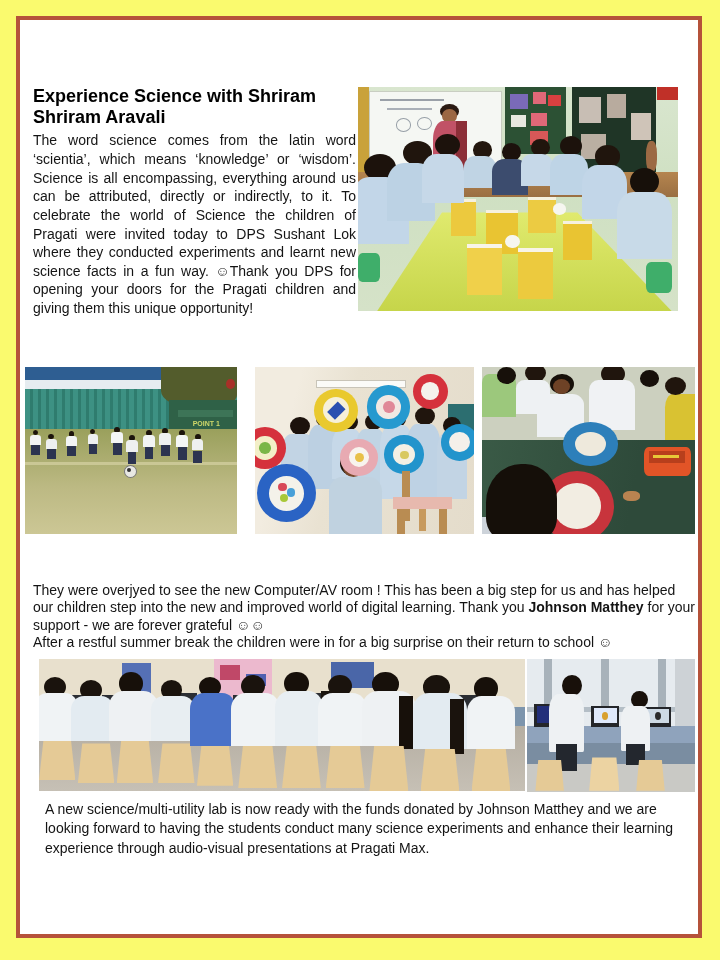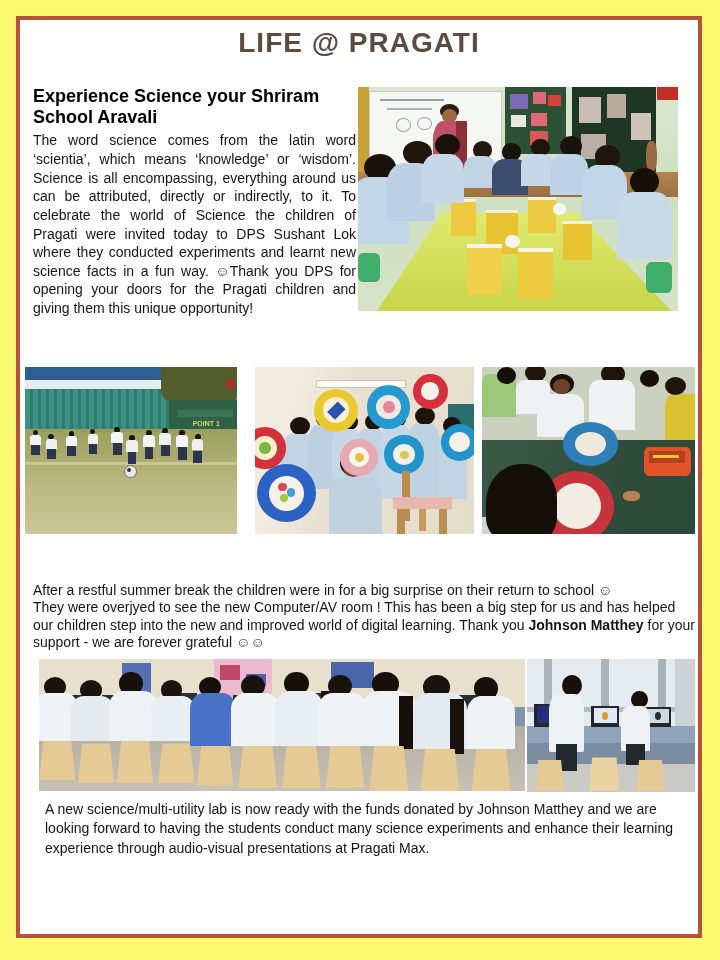--- a/index.html
+++ b/index.html
@@ -24,24 +24,23 @@
   .a{position:absolute;}
   .c{position:absolute;border-radius:50%;}
   .ph{position:absolute;overflow:hidden;background:#ddd;}
   .bold{font-weight:bold;}
 </style>
 </head>
 <body>
 
 <div class="frame">
 
-  <div class="page-title">LIFE @ PRAGATI</div>
 
   <div class="a" style="left:13px;top:66px;width:323px;">
-    <div class="sec-heading">Experience Science your Shriram School Aravali</div>
+    <div class="sec-heading">Experience Science with Shriram Shriram Aravali</div>
     <div class="body-text justify">The word science comes from the latin word ‘scientia’, which means ‘knowledge’ or ‘wisdom’. Science is all encompassing, everything around us can be attributed, directly or indirectly, to it. To celebrate the world of Science the children of Pragati were invited today to DPS Sushant Lok where they conducted experiments and learnt new science facts in a fun way. ☺Thank you DPS for opening your doors for the Pragati children and giving them this unique opportunity!</div>
   </div>
 
   <div class="ph" style="left:338px;top:67px;width:320px;height:224px;background:linear-gradient(#d9e6cf,#cfe0c2 45%,#d5e2c8);">
     <div class="a" style="left:0;top:0;width:3.5%;height:60%;background:#c9a23a"></div>
     <div class="a" style="left:3.5%;top:2%;width:41%;height:36%;background:#f5f7f3;border:1px solid #c9cec2"></div>
     <div class="a" style="left:7%;top:5.5%;width:20%;height:2px;background:#9aa0a8"></div>
     <div class="a" style="left:9%;top:9.5%;width:14%;height:2px;background:#aab0b8"></div>
     <div class="c" style="left:12%;top:14%;width:4%;height:5%;border:1px solid #98a0a8"></div>
     <div class="c" style="left:18.5%;top:13.5%;width:4%;height:5%;border:1px solid #98a0a8"></div>
@@ -236,22 +235,22 @@
     <div class="c" style="left:27%;top:62%;width:35%;height:43%;background:#c8343c">
         <div class="c" style="left:18%;top:18%;width:64%;height:64%;background:#f2ede2"></div>
       </div>
 
     <div class="a" style="left:0;top:90%;width:28%;height:10%;background:#cdd3da"></div>
     <div class="a" style="left:2%;top:58%;width:33%;height:46%;background:#150f09;border-radius:50% 45% 30% 30%"></div>
     <div class="a" style="left:66%;top:74%;width:8%;height:6%;background:#b98350;border-radius:40%"></div>
   </div>
 
   <div class="a body-text" style="left:13px;top:562px;width:664px;line-height:1.24;">
+    <div><span>They were overjyed to see the new Computer/AV room ! This has been a big step for us and has helped our children  step into the new and improved world of digital learning. Thank you </span><span class="bold">Johnson Matthey</span><span> for your support - we are forever grateful ☺☺</span></div>
     <div>After a restful summer break the children were in for a big surprise on their return to school ☺</div>
-    <div><span>They were overjyed to see the new Computer/AV room ! This has been a big step for us and has helped our children  step into the new and improved world of digital learning. Thank you </span><span class="bold">Johnson Matthey</span><span> for your support - we are forever grateful ☺☺</span></div>
   </div>
 
   <div class="ph" style="left:19px;top:639px;width:486px;height:132px;background:#e8e0cd;">
     <div class="a" style="left:17%;top:3%;width:6%;height:25%;background:#5570b5"></div>
     <div class="a" style="left:36%;top:0;width:12%;height:37%;background:#ecb9ce">
         <div class="a" style="left:10%;top:12%;width:35%;height:30%;background:#c04868"></div>
         <div class="a" style="left:55%;top:30%;width:35%;height:25%;background:#5060b0"></div>
       </div>
     <div class="a" style="left:60%;top:2%;width:9%;height:20%;background:#4a66a8"></div>
     <div class="a" style="left:0;top:36%;width:100%;height:15%;background:#7d95ad"></div>

